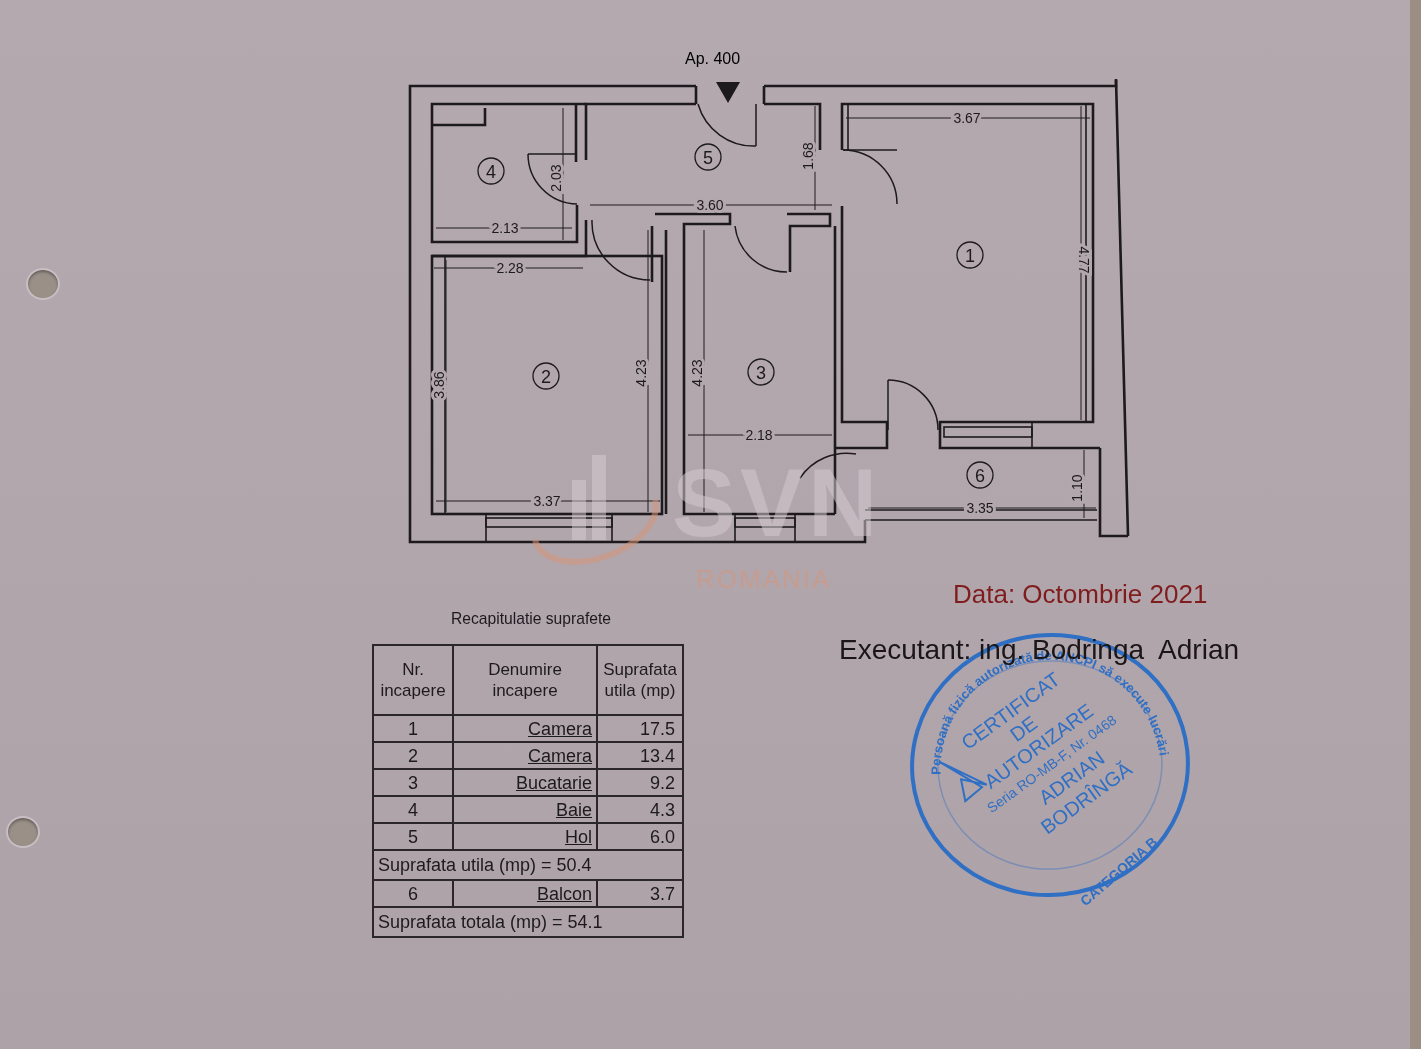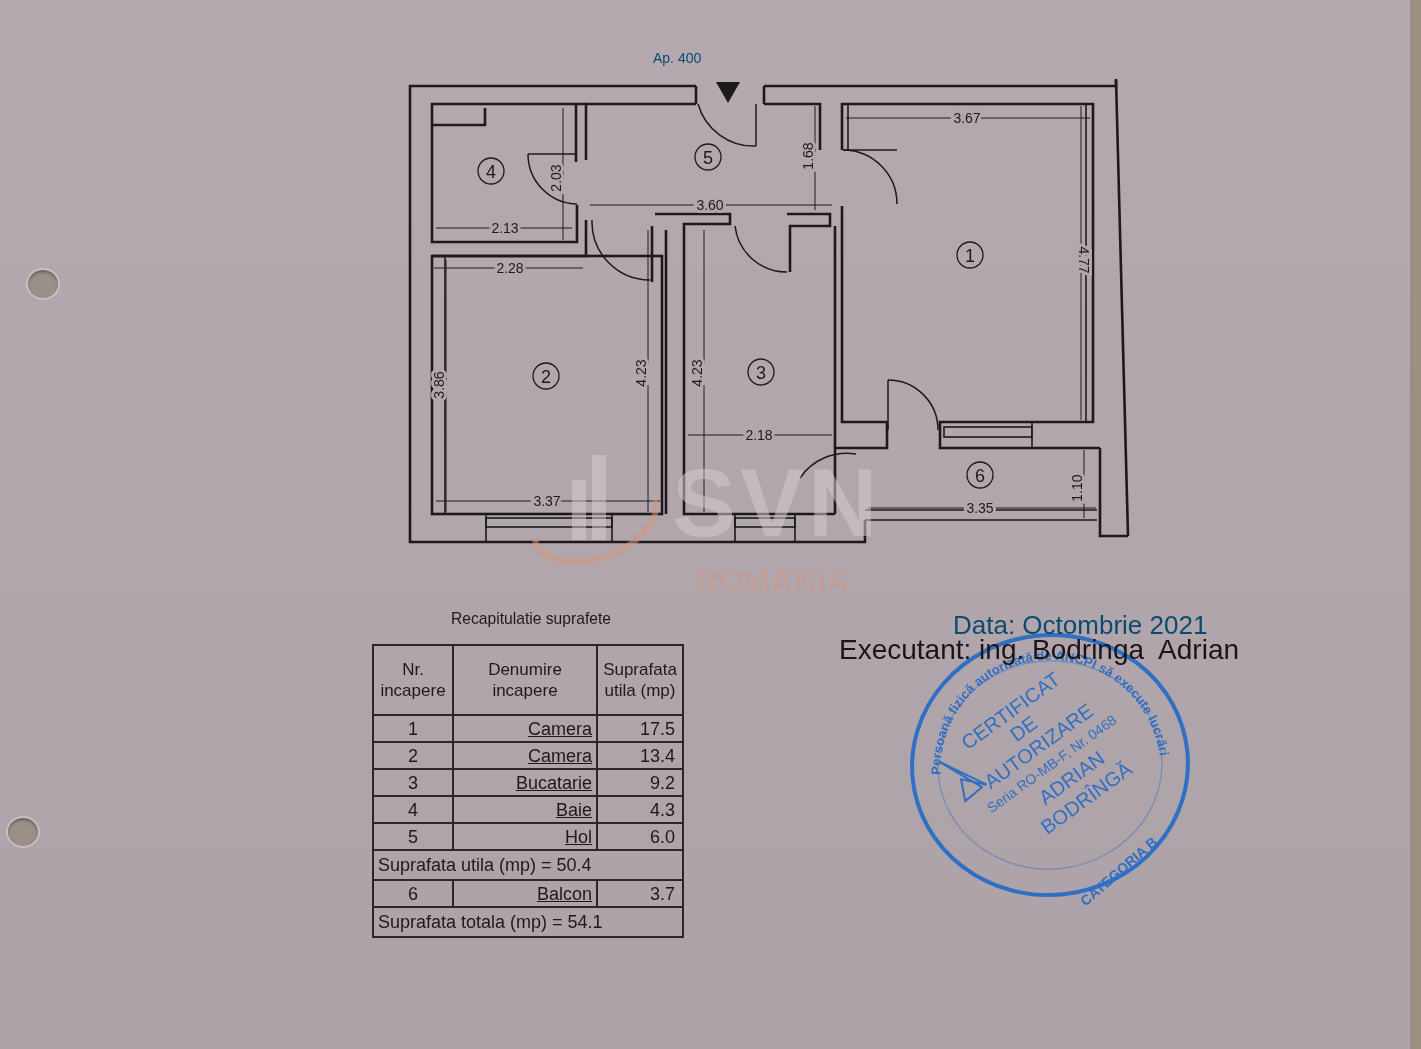--- a/index.html
+++ b/index.html
@@ -16,52 +16,52 @@
       position: absolute; left: 1410px; top: 0; width: 11px; height: 1049px;
       background: #9c8e83;
     }
     .punch-hole {
       position: absolute; width: 30px; height: 28px; border-radius: 50%;
       background: #9a9088; border: 2px solid #c8bec4;
       box-shadow: inset 0 2px 3px rgba(0,0,0,0.35);
     }
     .plan-svg { position: absolute; left: 0; top: 0; }
     .plan-title {
-      position: absolute; left: 653px; top: 50px; font-size: 14px; color: #0c4a6e;
+      position: absolute; left: 685px; top: 50px; font-size: 16px; color: #000000;
     }
     .table-title {
       position: absolute; left: 451px; top: 609px; font-size: 17px; color: #1c1a1c;
       transform: scaleX(0.92); transform-origin: left;
     }
     table.recap {
       position: absolute; left: 372px; top: 644px; width: 312px;
       border-collapse: collapse; font-size: 18px; color: #1c1a1c;
     }
     table.recap th, table.recap td {
       border: 2px solid #2a262a; padding: 0 4px; line-height: 22px; font-weight: normal;
     }
     table.recap th { font-size: 17px; line-height: 21px; vertical-align: middle; }
     table.recap td.num { text-align: center; width: 70px; }
     table.recap td.name { text-align: right; text-decoration: underline; }
     table.recap td.val { text-align: right; padding-right: 7px; width: 66px; }
     table.recap td.summary { padding-right: 30px; }
     table.recap tr.row td { height: 25px; }
     .meta-date {
-      position: absolute; left: 953px; top: 610px; font-size: 26px; color: #0c4a6e;
+      position: absolute; left: 953px; top: 579px; font-size: 26px; color: #7f1d1d;
     }
     .meta-exec {
       position: absolute; left: 839px; top: 634px; font-size: 28px; color: #1a1618;
       white-space: pre;
     }
     .watermark-svn {
       position: absolute; left: 672px; top: 448px; font-size: 96px; font-weight: bold;
       color: rgba(210,200,205,0.55); letter-spacing: 4px;
     }
     .watermark-ro {
-      position: absolute; left: 696px; top: 564px; font-size: 30px;
+      position: absolute; left: 696px; top: 564px; font-size: 26px;
       color: rgba(214,150,120,0.55); letter-spacing: 2px;
     }
     .stamp-svg { position: absolute; left: 900px; top: 620px; }
   </style>
 </head>
 <body>
 
 <div class="paper"></div>
 <div class="paper-edge"></div>
 <div class="punch-hole" style="left:26px;top:268px;"></div>

